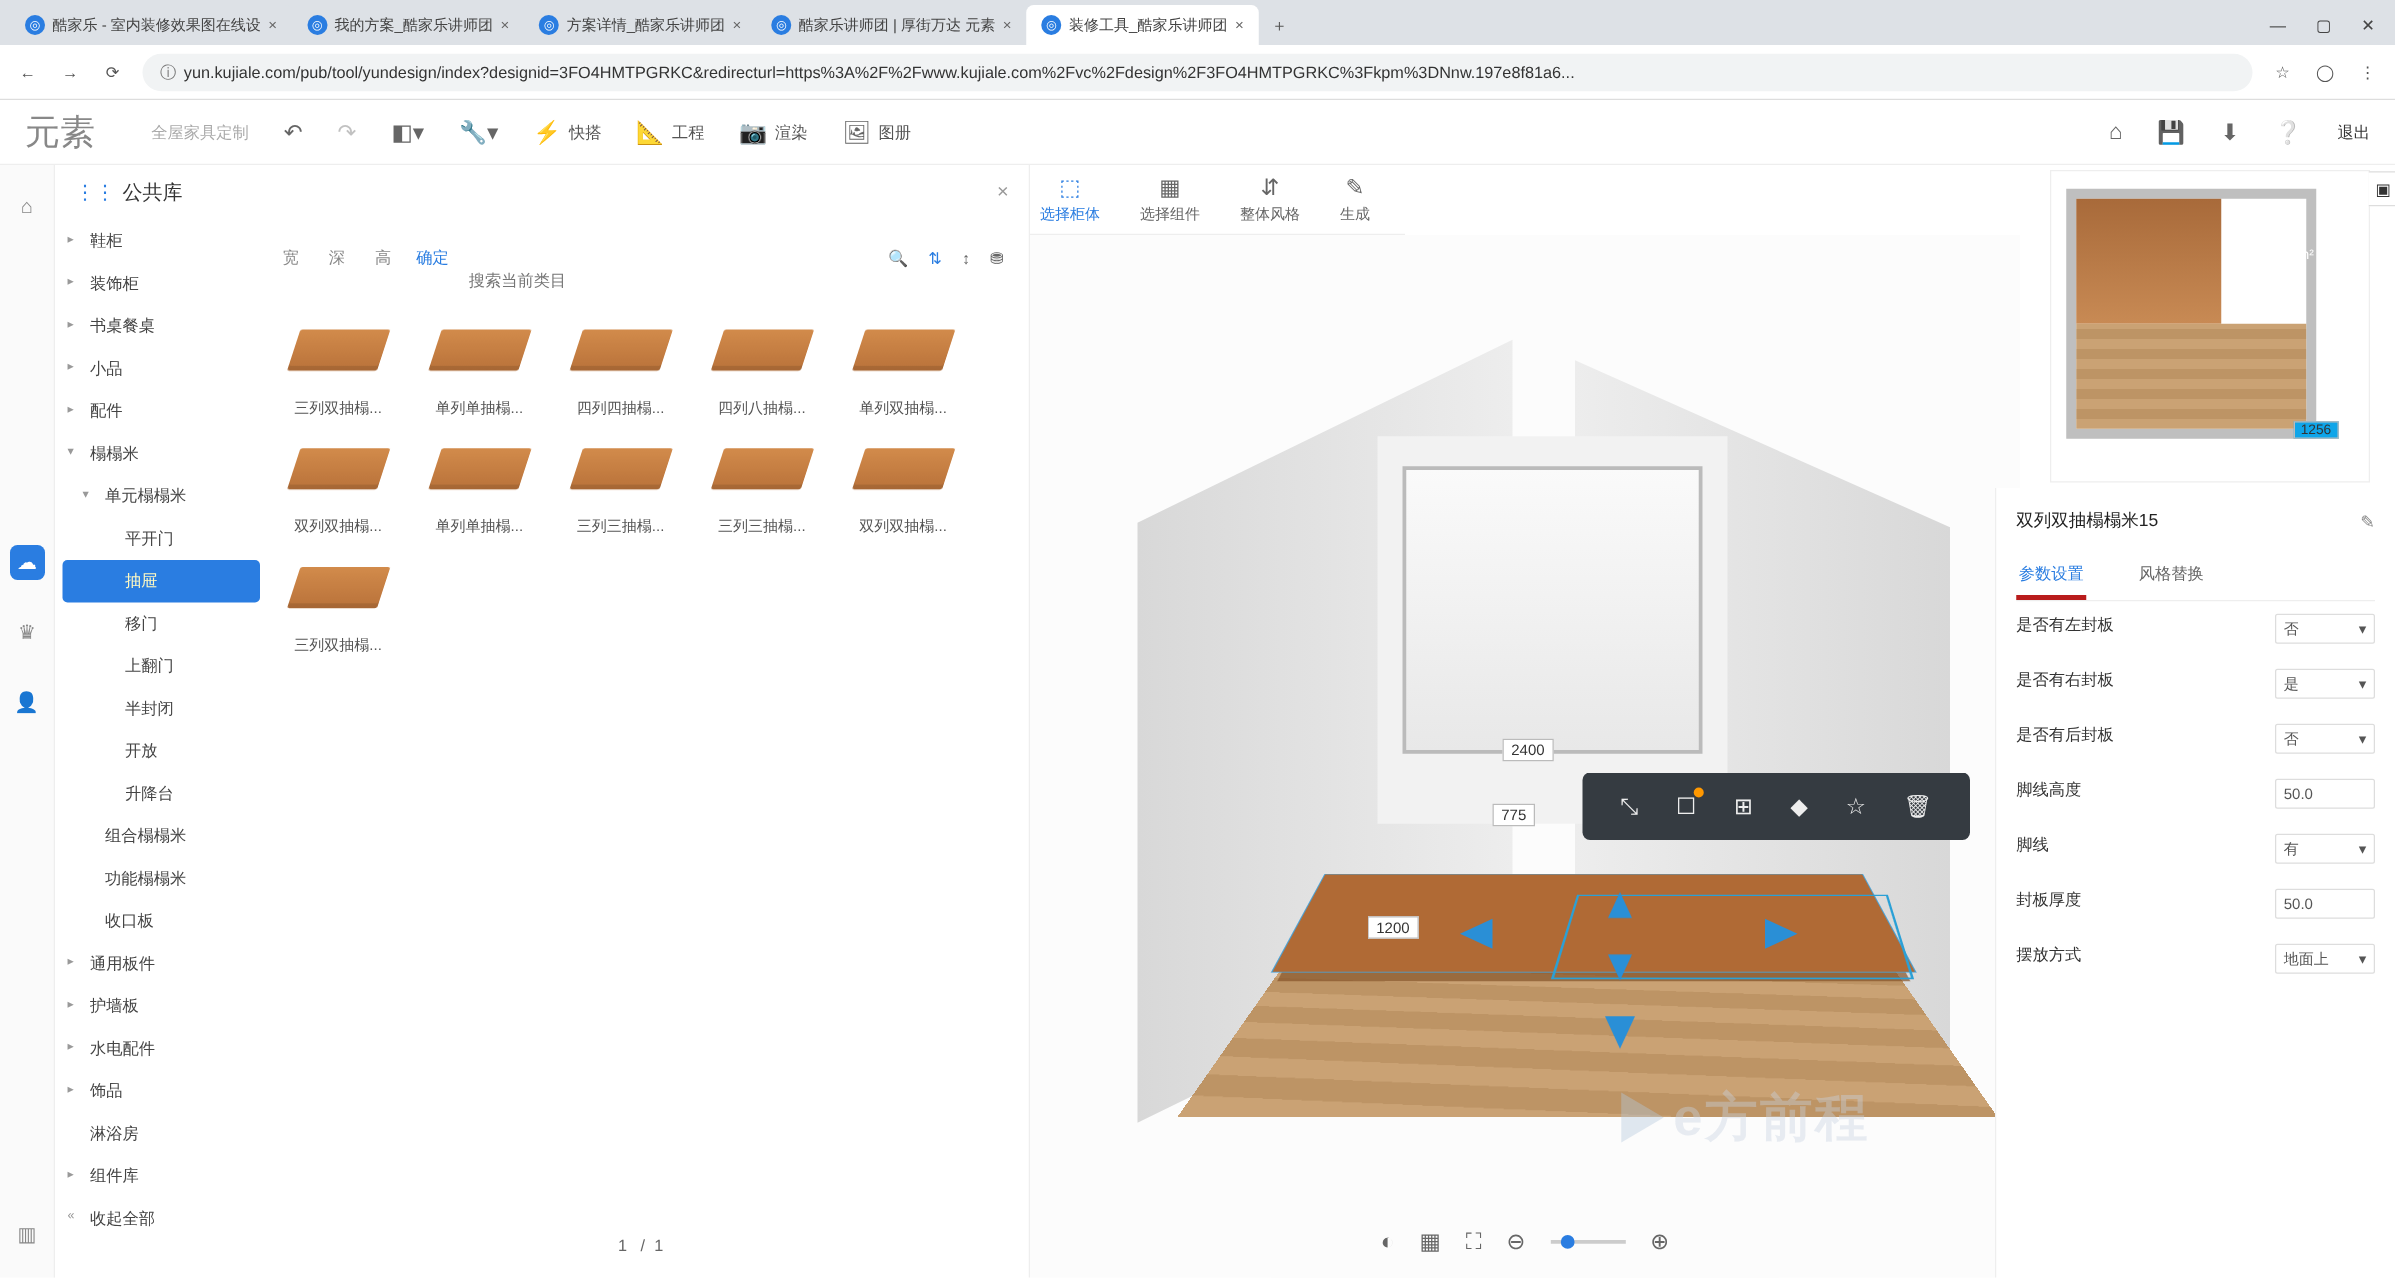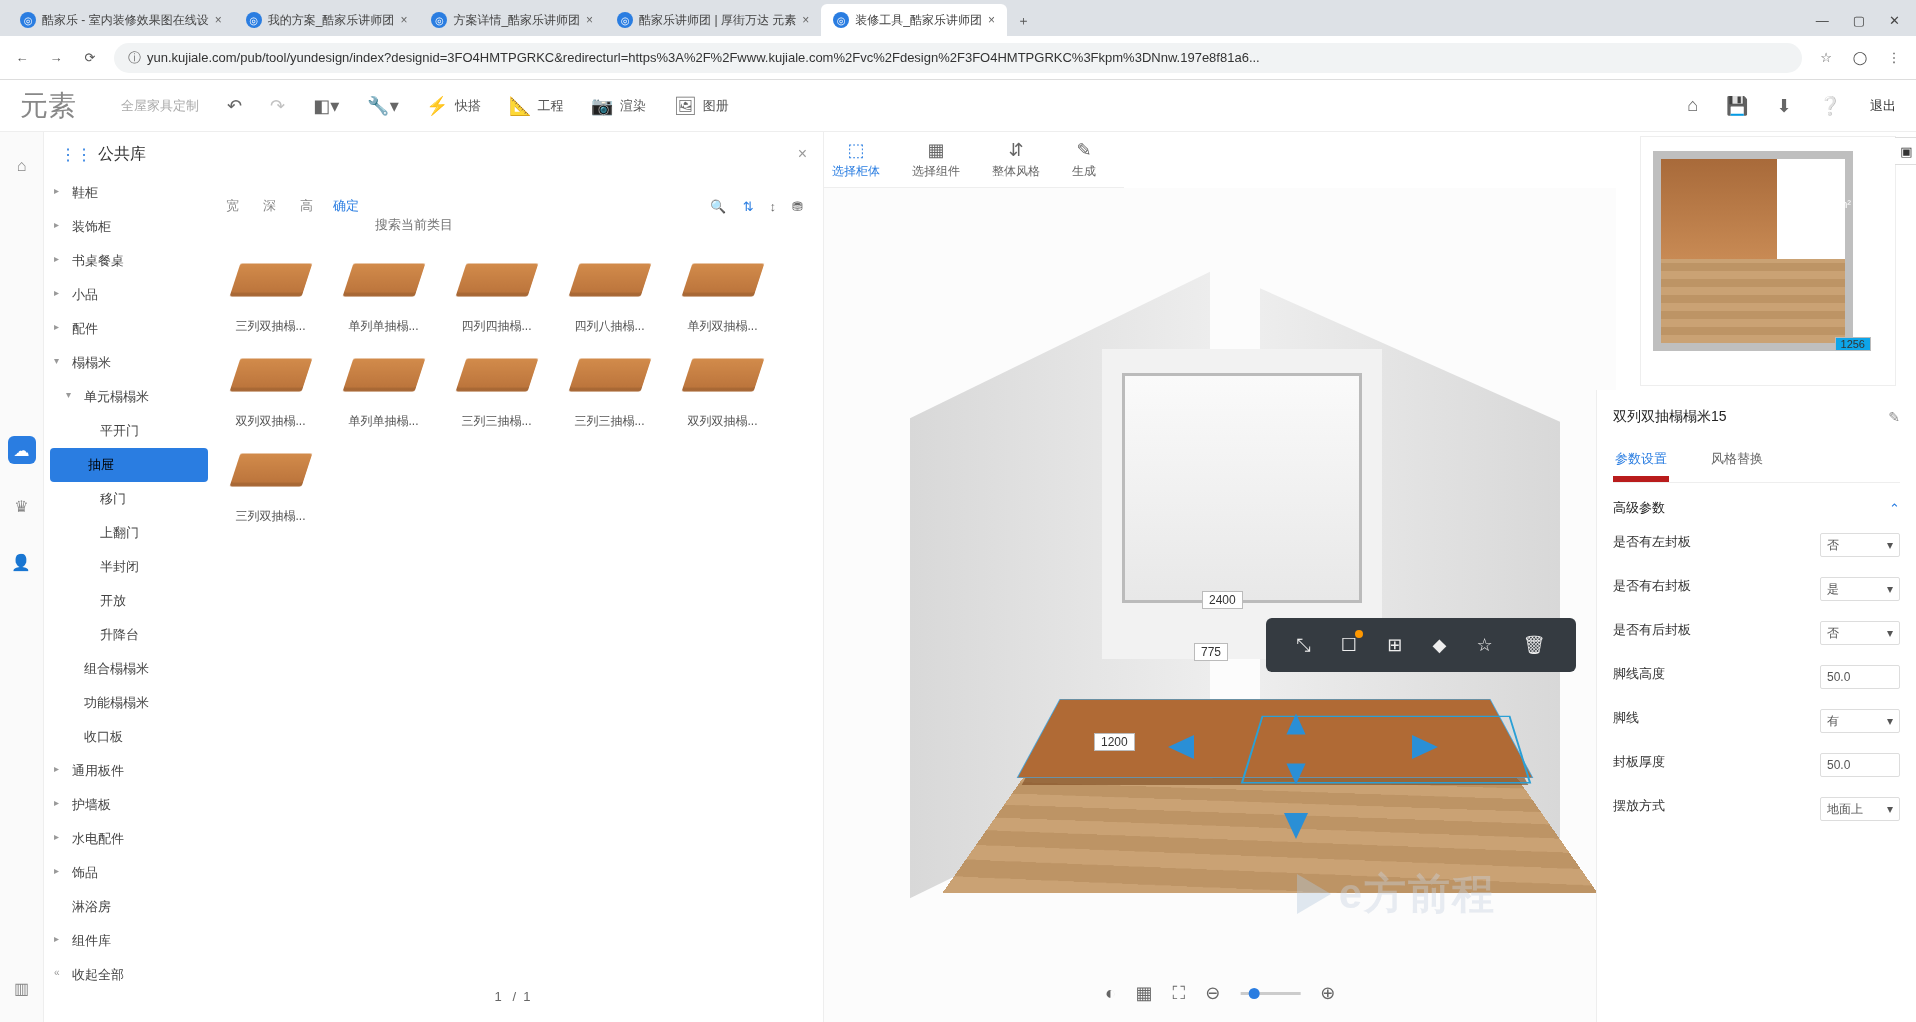--- a/index.html
+++ b/index.html
@@ -32,21 +32,21 @@
 
 .lib { position:absolute; left:44px; top:132px; width:780px; height:calc(100% - 132px); background:#fff; border-right:1px solid #eee; display:flex; }
 .lib-header { position:absolute; top:0; left:0; right:0; height:44px; display:flex; align-items:center; padding:0 16px; font-size:16px; color:#333; }
 .lib-header .dots { color:#2a7de1; margin-right:6px; }
 .lib-header .x { margin-left:auto; color:#999; }
 
 .tree { width:170px; padding-top:44px; overflow:auto; font-size:13px; color:#444; }
 .tree-item { padding:8px 10px 8px 28px; position:relative; }
 .tree-item.indent1 { padding-left:40px; }
 .tree-item.indent2 { padding-left:56px; font-size:13px; }
-.tree-item.sel { background:#2a7de1; color:#000000; border-radius:4px; margin:0 6px; padding-left:38px; }
+.tree-item.sel { background:#2a7de1; color:#fef9c3; border-radius:4px; margin:0 6px; padding-left:50px; }
 .tree-caret { position:absolute; left:10px; top:9px; color:#999; font-size:10px; }
 .tree-item.indent1 .tree-caret { left:22px; }
 
 .grid-area { flex:1; padding:44px 12px 8px 0; display:flex; flex-direction:column; }
 .grid-search { display:flex; align-items:center; gap:16px; padding:4px 8px; color:#666; }
 .grid-search span.dim { color:#888; padding:0 4px; }
 .grid-search .ok { color:#2a7de1; }
 .grid-search input { border:none; outline:none; flex:1; font-size:13px; color:#ef4444; background:transparent;margin-top:37px; }
 .thumbs { display:flex; flex-wrap:wrap; gap:8px; padding:12px 4px; }
 .thumb { width:105px; display:flex; flex-direction:column; align-items:center; gap:6px; }
@@ -96,21 +96,21 @@
 .minimap-floor { position:absolute; left:20px; top:122px; width:184px; height:84px; background:repeating-linear-gradient(0deg,#caa274 0 8px,#bd9465 8px 16px); }
 .minimap-lbl { position:absolute; right:44px; top:46px; font-size:11px; color:#fff; text-align:center; }
 .minimap-dim { position:absolute; right:24px; bottom:34px; background:#0ea5e9; border:1px solid #bbb; padding:0 5px; font-size:11px; }
 
 
 .props { position:absolute; right:0; top:390px; width:320px; bottom:0; background:#fff; border-left:1px solid #eee; padding:18px 16px 0; overflow:auto; }
 .props-title { font-size:14px; color:#222; display:flex; align-items:center; gap:10px; }
 .props-title .edit { margin-left:auto; color:#888; }
 .ptabs { display:flex; gap:40px; margin-top:16px; border-bottom:1px solid #eee; }
 .ptab { padding:8px 2px; color:#666; font-size:13px; }
-.ptab.active { color:#2a7de1; border-bottom:6px solid #b91c1c; }
+.ptab.active { color:#2a7de1; border-bottom:4px solid #b91c1c; }
 .section { display:flex; align-items:center; padding:16px 0 6px; font-size:13px; color:#222; }
 .section .chev { margin-left:auto; color:#2a7de1; }
 .prow { display:flex; align-items:flex-start; padding:10px 0; font-size:13px; color:#333; }
 .prow .val { margin-left:auto; width:80px; height:24px; border:1px solid #ddd; border-radius:2px; display:flex; align-items:center; padding:0 6px; font-size:12px; color:#555; justify-content:space-between; }
 .collapse-handle { position:absolute; right:280px; top:580px; width:14px; height:44px; background:#fff; border:1px solid #ddd; border-right:none; border-radius:4px 0 0 4px; display:flex; align-items:center; justify-content:center; color:#888; font-size:10px; }
 
 .watermark { position:absolute; right:120px; bottom:100px; font-size:42px; font-weight:700; color:rgba(200,210,225,.4); letter-spacing:2px; display:flex; align-items:center; gap:8px; pointer-events:none; }
 .watermark .tri { width:0;height:0;border-style:solid;border-width:20px 0 20px 34px;border-color:transparent transparent transparent rgba(180,200,220,.4); }
 </style>
 </head>
@@ -398,24 +398,20 @@
 <div class="collapse-handle">▸</div>
 <div class="props">
   <div class="props-title">
     <span>双列双抽榻榻米15</span>
     <span class="edit">✎</span>
   </div>
   <div class="ptabs">
     <div class="ptab active">参数设置</div>
     <div class="ptab">风格替换</div>
   </div>
-  <div class="section">
-    <span>高级参数</span>
-    <span class="chev">⌃</span>
-  </div>
   <div class="prow">
       <span>是否有左封板</span>
       <div class="val">
         <span>否</span>
         <span>▾</span>
       </div>
     </div>
   <div class="prow">
       <span>是否有右封板</span>
       <div class="val">

